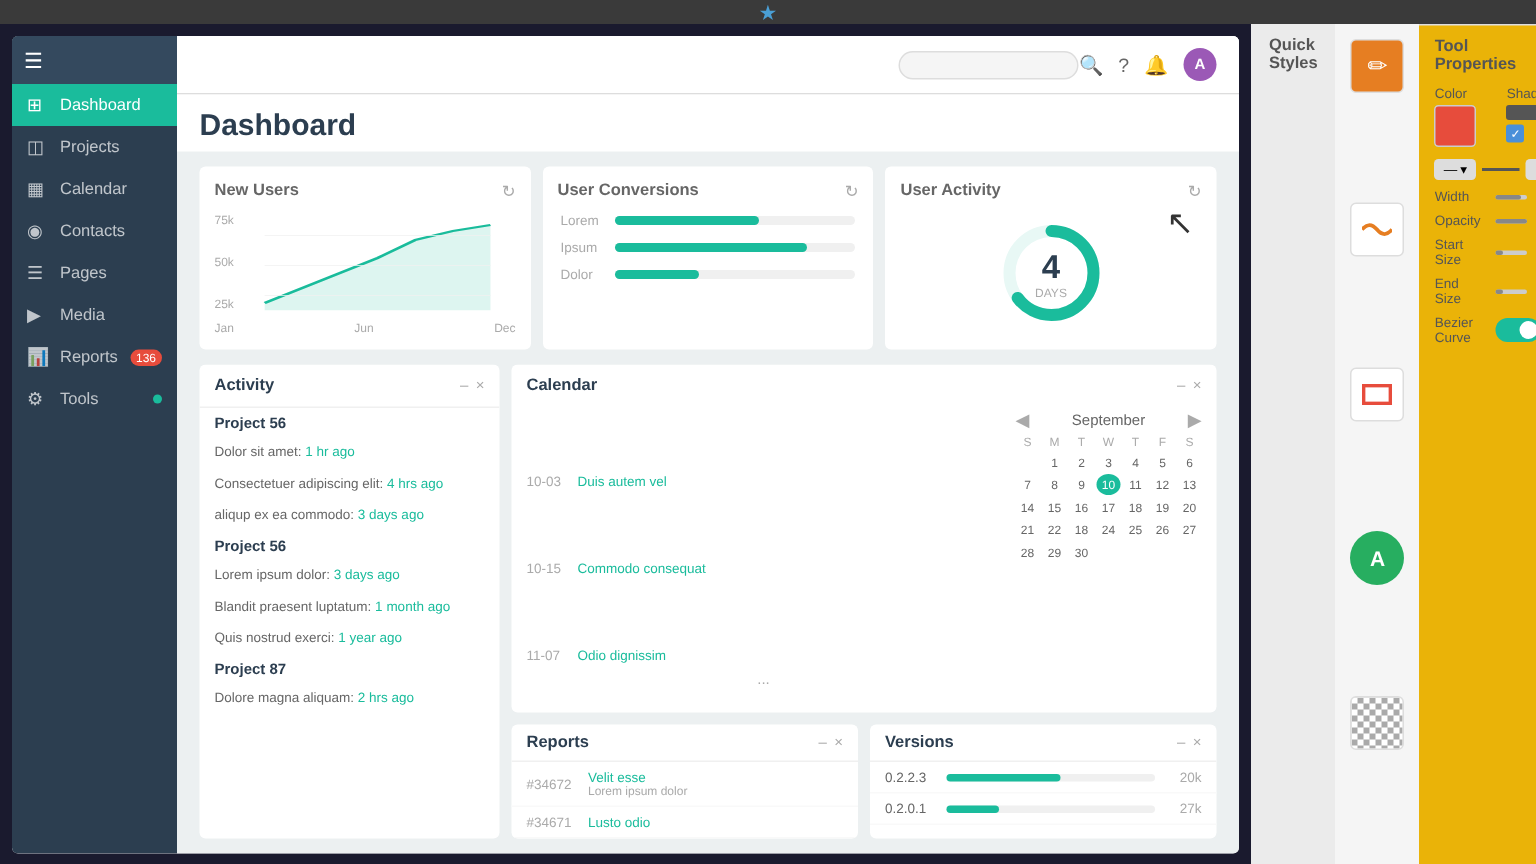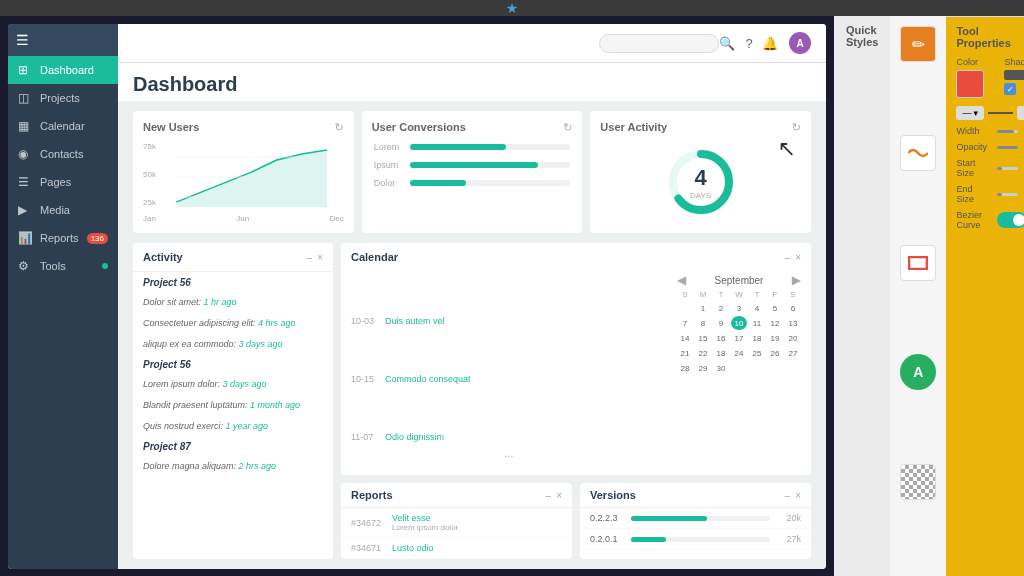--- a/index.html
+++ b/index.html
@@ -219,21 +219,21 @@
     }
     .panel-header {
       display: flex;
       justify-content: space-between;
       align-items: center;
       padding: 8px 10px;
       border-bottom: 1px solid #f0f0f0;
     }
     .panel-title { font-size: 11px; font-weight: 600; color: #2c3e50; }
     .panel-controls { display: flex; gap: 5px; font-size: 10px; color: #aaa; cursor: pointer; }
-    .activity-content { flex: 1; overflow-y: auto; padding: 5px 10px; font-style: italic; }
+    .activity-content { flex: 1; overflow-y: auto; padding: 5px 10px; }
     .activity-group { margin-bottom: 8px; }
     .activity-project { font-size: 10px; font-weight: 600; color: #2c3e50; margin-bottom: 3px; }
     .activity-item { margin-bottom: 3px; }
     .activity-text { font-size: 9px; color: #666; }
     .activity-time { font-size: 9px; color: #1abc9c; }
     .dots-indicator { font-size: 10px; color: #aaa; text-align: center; padding: 3px; }
 
     
     .right-panels {
       flex: 1;

